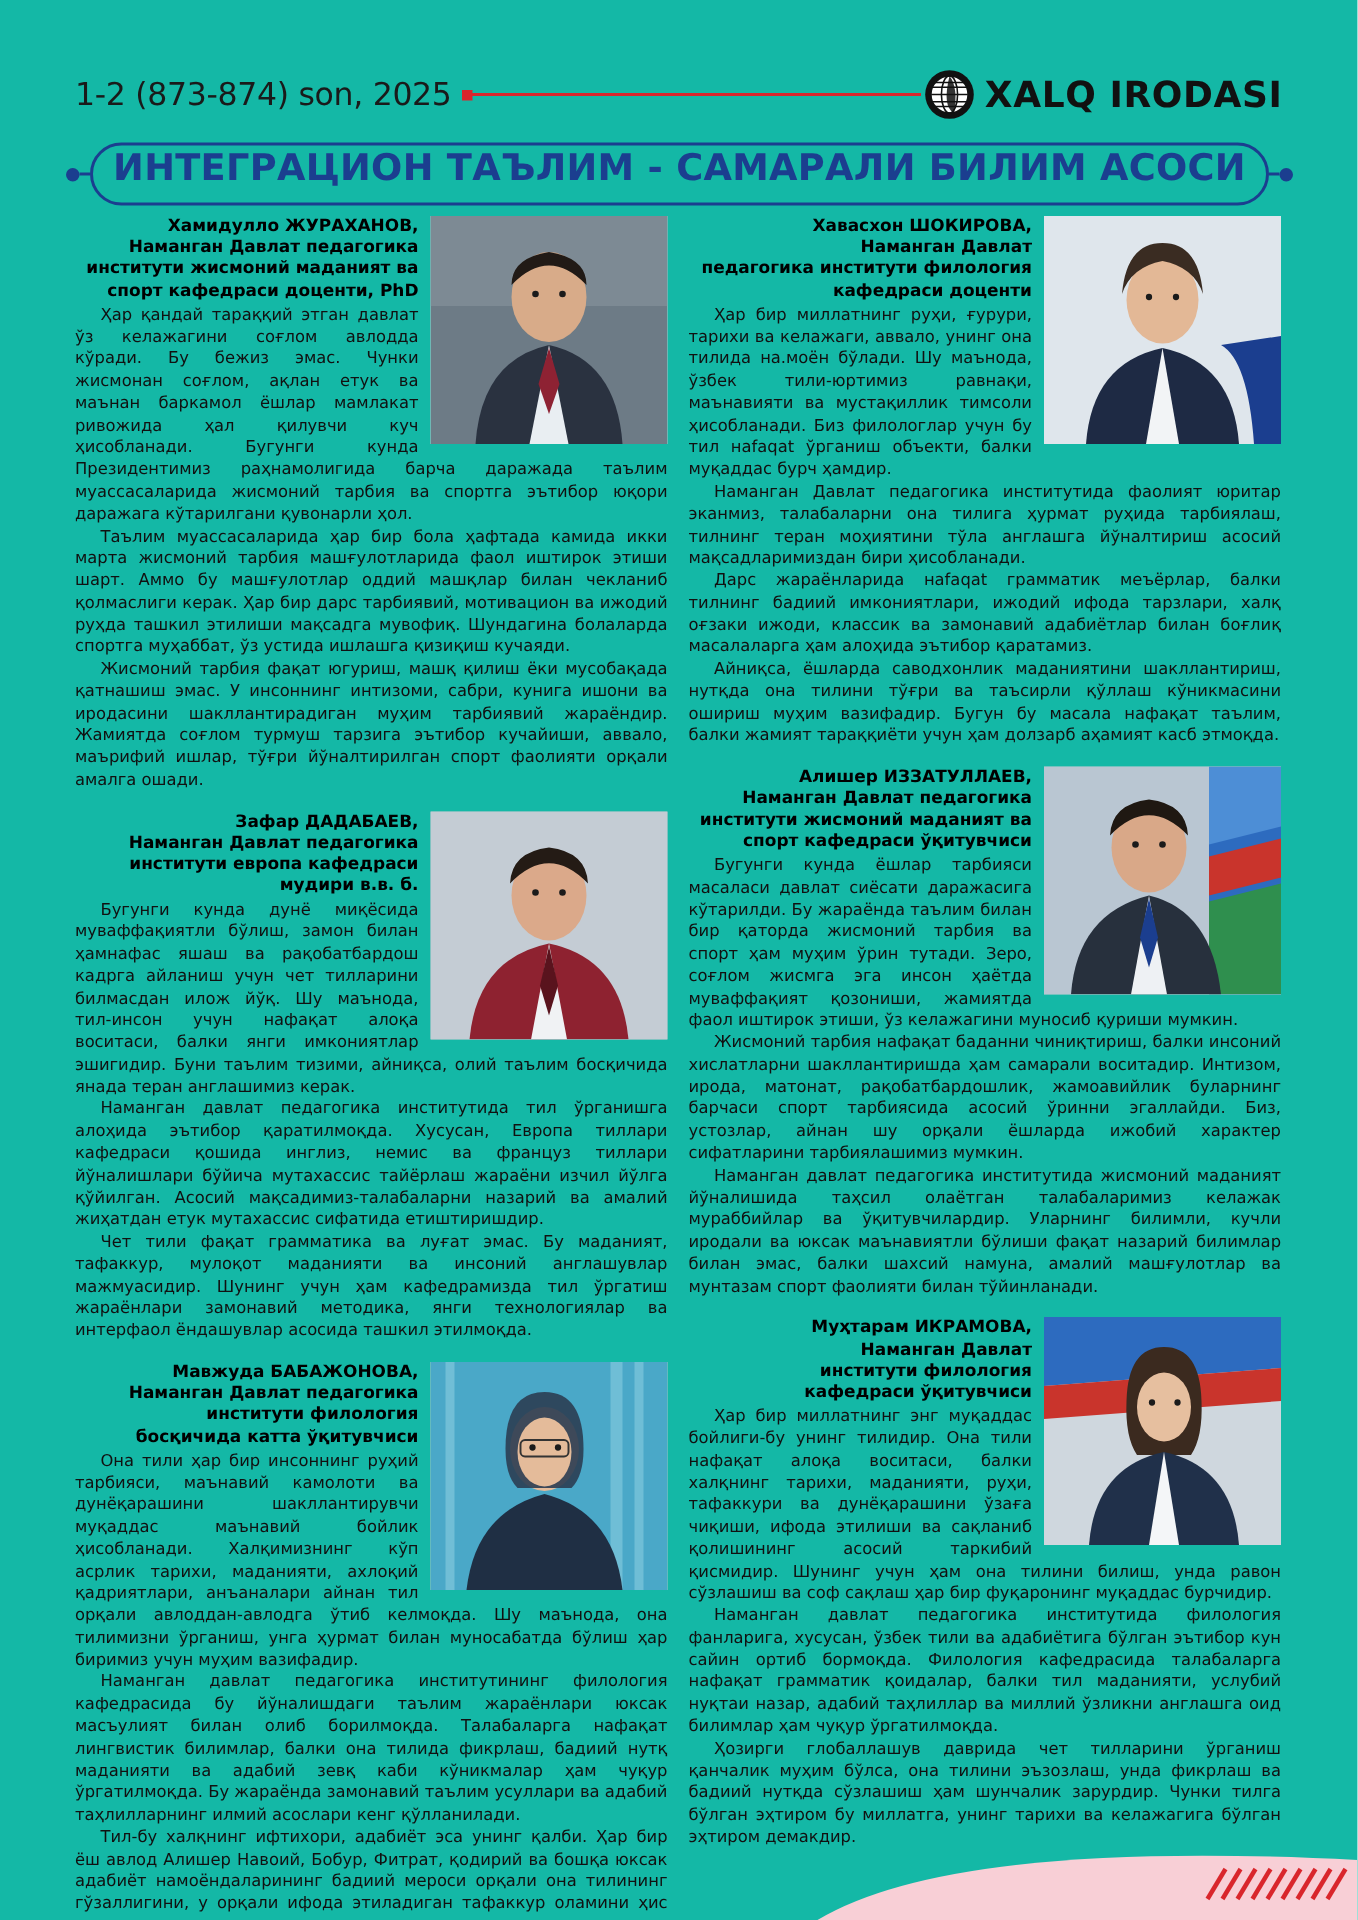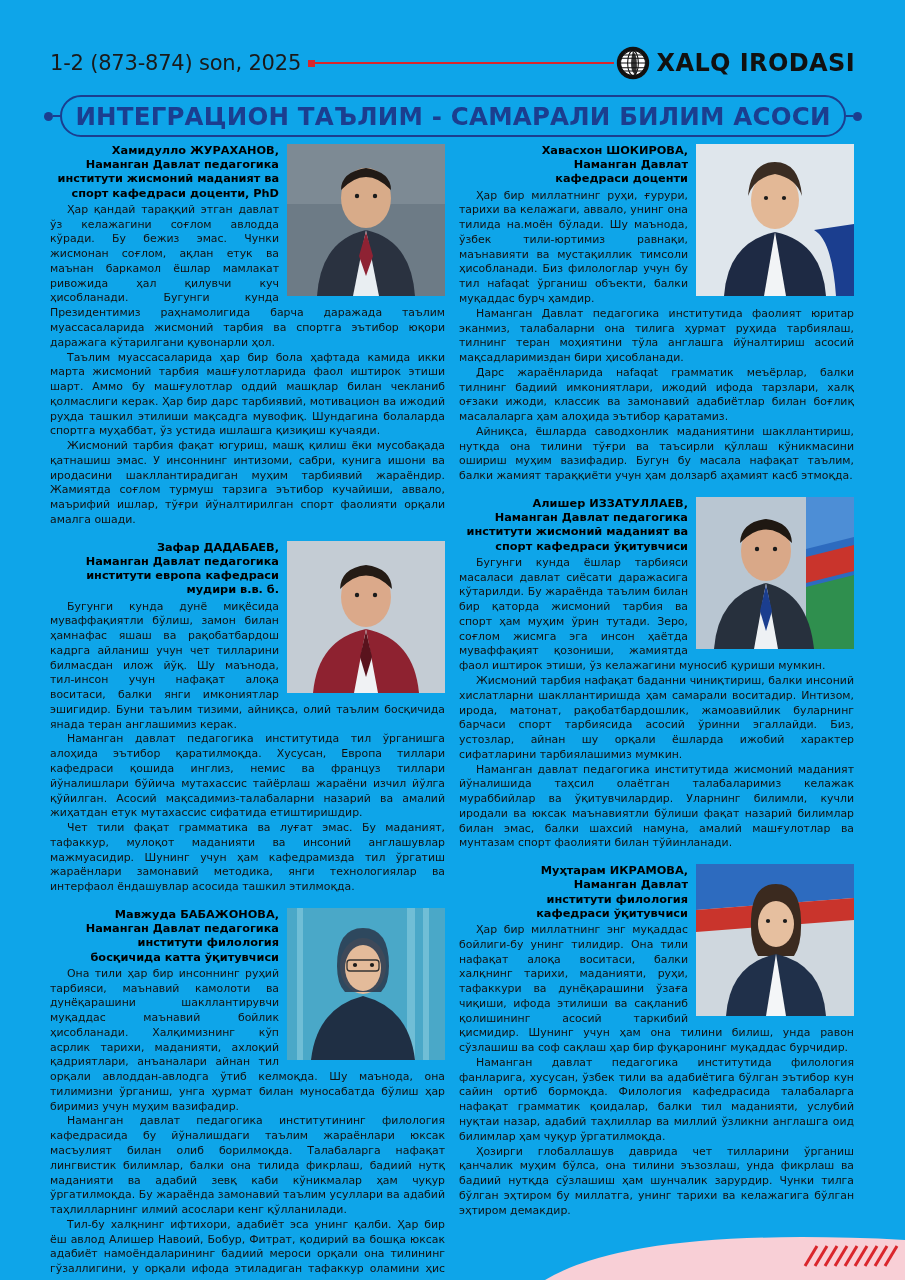--- a/index.html
+++ b/index.html
@@ -5,21 +5,21 @@
   * { box-sizing: border-box; margin: 0; padding: 0; }
   html, body {
     width: 905px; height: 1280px;
     background: #ffffff;
     font-family: "DejaVu Sans", sans-serif;
     overflow: hidden;
   }
   .page {
     position: relative;
     width: 905px; height: 1280px;
-    background: #0ea5e9;
+    background: #14b8a6;
     padding: 0;
   }
 
   
   .masthead {
     position: absolute;
     left: 50px; top: 40px;
     width: 805px; height: 46px;
     display: flex; align-items: center;
   }
@@ -69,21 +69,21 @@
   .dot {
     width: 9px; height: 9px; border-radius: 50%;
     background: #1b3e8f; flex: none;
   }
   .dash { width: 7px; height: 2.5px; background: #1b3e8f; flex: none; }
   .banner {
     flex: 1;
     height: 42px;
     border: 2.5px solid #1b3e8f;
     border-radius: 21px;
-    display: flex; align-items: center; justify-content: center;
+    display: flex; justify-content: center;
     margin: 0;
   }
   .banner-title {
     font-family: "DejaVu Sans", sans-serif;
     font-size: 24.5px;
     font-weight: bold;
     color: #1b3e8f;
     letter-spacing: 0.2px;
     white-space: nowrap;
   }
@@ -290,20 +290,21 @@
       <path d="M79 88 L68 152 L90 152 Z" fill="#f2f4f6"></path>
       <circle cx="70" cy="54" r="2.1" fill="#1b1b1b"></circle>
       <circle cx="88" cy="54" r="2.1" fill="#1b1b1b"></circle>
       <path d="M118 86 Q136 96 140 152 L158 152 L158 80 Z" fill="#1b3e8f"></path>
     </svg>
             </div>
           </div>
           <div class="byline">
             <div>Хавасхон ШОКИРОВА,</div>
             <div>Наманган Давлат</div>
+            <div>педагогика институти филология</div>
             <div>кафедраси доценти</div>
           </div>
           <div class="body-text">
             <p>Ҳар бир миллатнинг руҳи, ғурури, тарихи ва келажаги, аввало, унинг она тилида на.моён бўлади. Шу маънода, ўзбек тили-юртимиз равнақи, маънавияти ва мустақиллик тимсоли ҳисобланади. Биз филологлар учун бу тил нafaqat ўрганиш объекти, балки муқаддас бурч ҳамдир.</p>
             <p>Наманган Давлат педагогика институтида фаолият юритар эканмиз, талабаларни она тилига ҳурмат руҳида тарбиялаш, тилнинг теран моҳиятини тўла англашга йўналтириш асосий мақсадларимиздан бири ҳисобланади.</p>
             <p>Дарс жараёнларида нafaqat грамматик меъёрлар, балки тилнинг бадиий имкониятлари, ижодий ифода тарзлари, халқ оғзаки ижоди, классик ва замонавий адабиётлар билан боғлиқ масалаларга ҳам алоҳида эътибор қаратамиз.</p>
             <p>Айниқса, ёшларда саводхонлик маданиятини шакллантириш, нутқда она тилини тўғри ва таъсирли қўллаш кўникмасини ошириш муҳим вазифадир. Бугун бу масала нафақат таълим, балки жамият тараққиёти учун ҳам долзарб аҳамият касб этмоқда.</p>
           </div>
           <div class="clearer"></div>
         </div>

